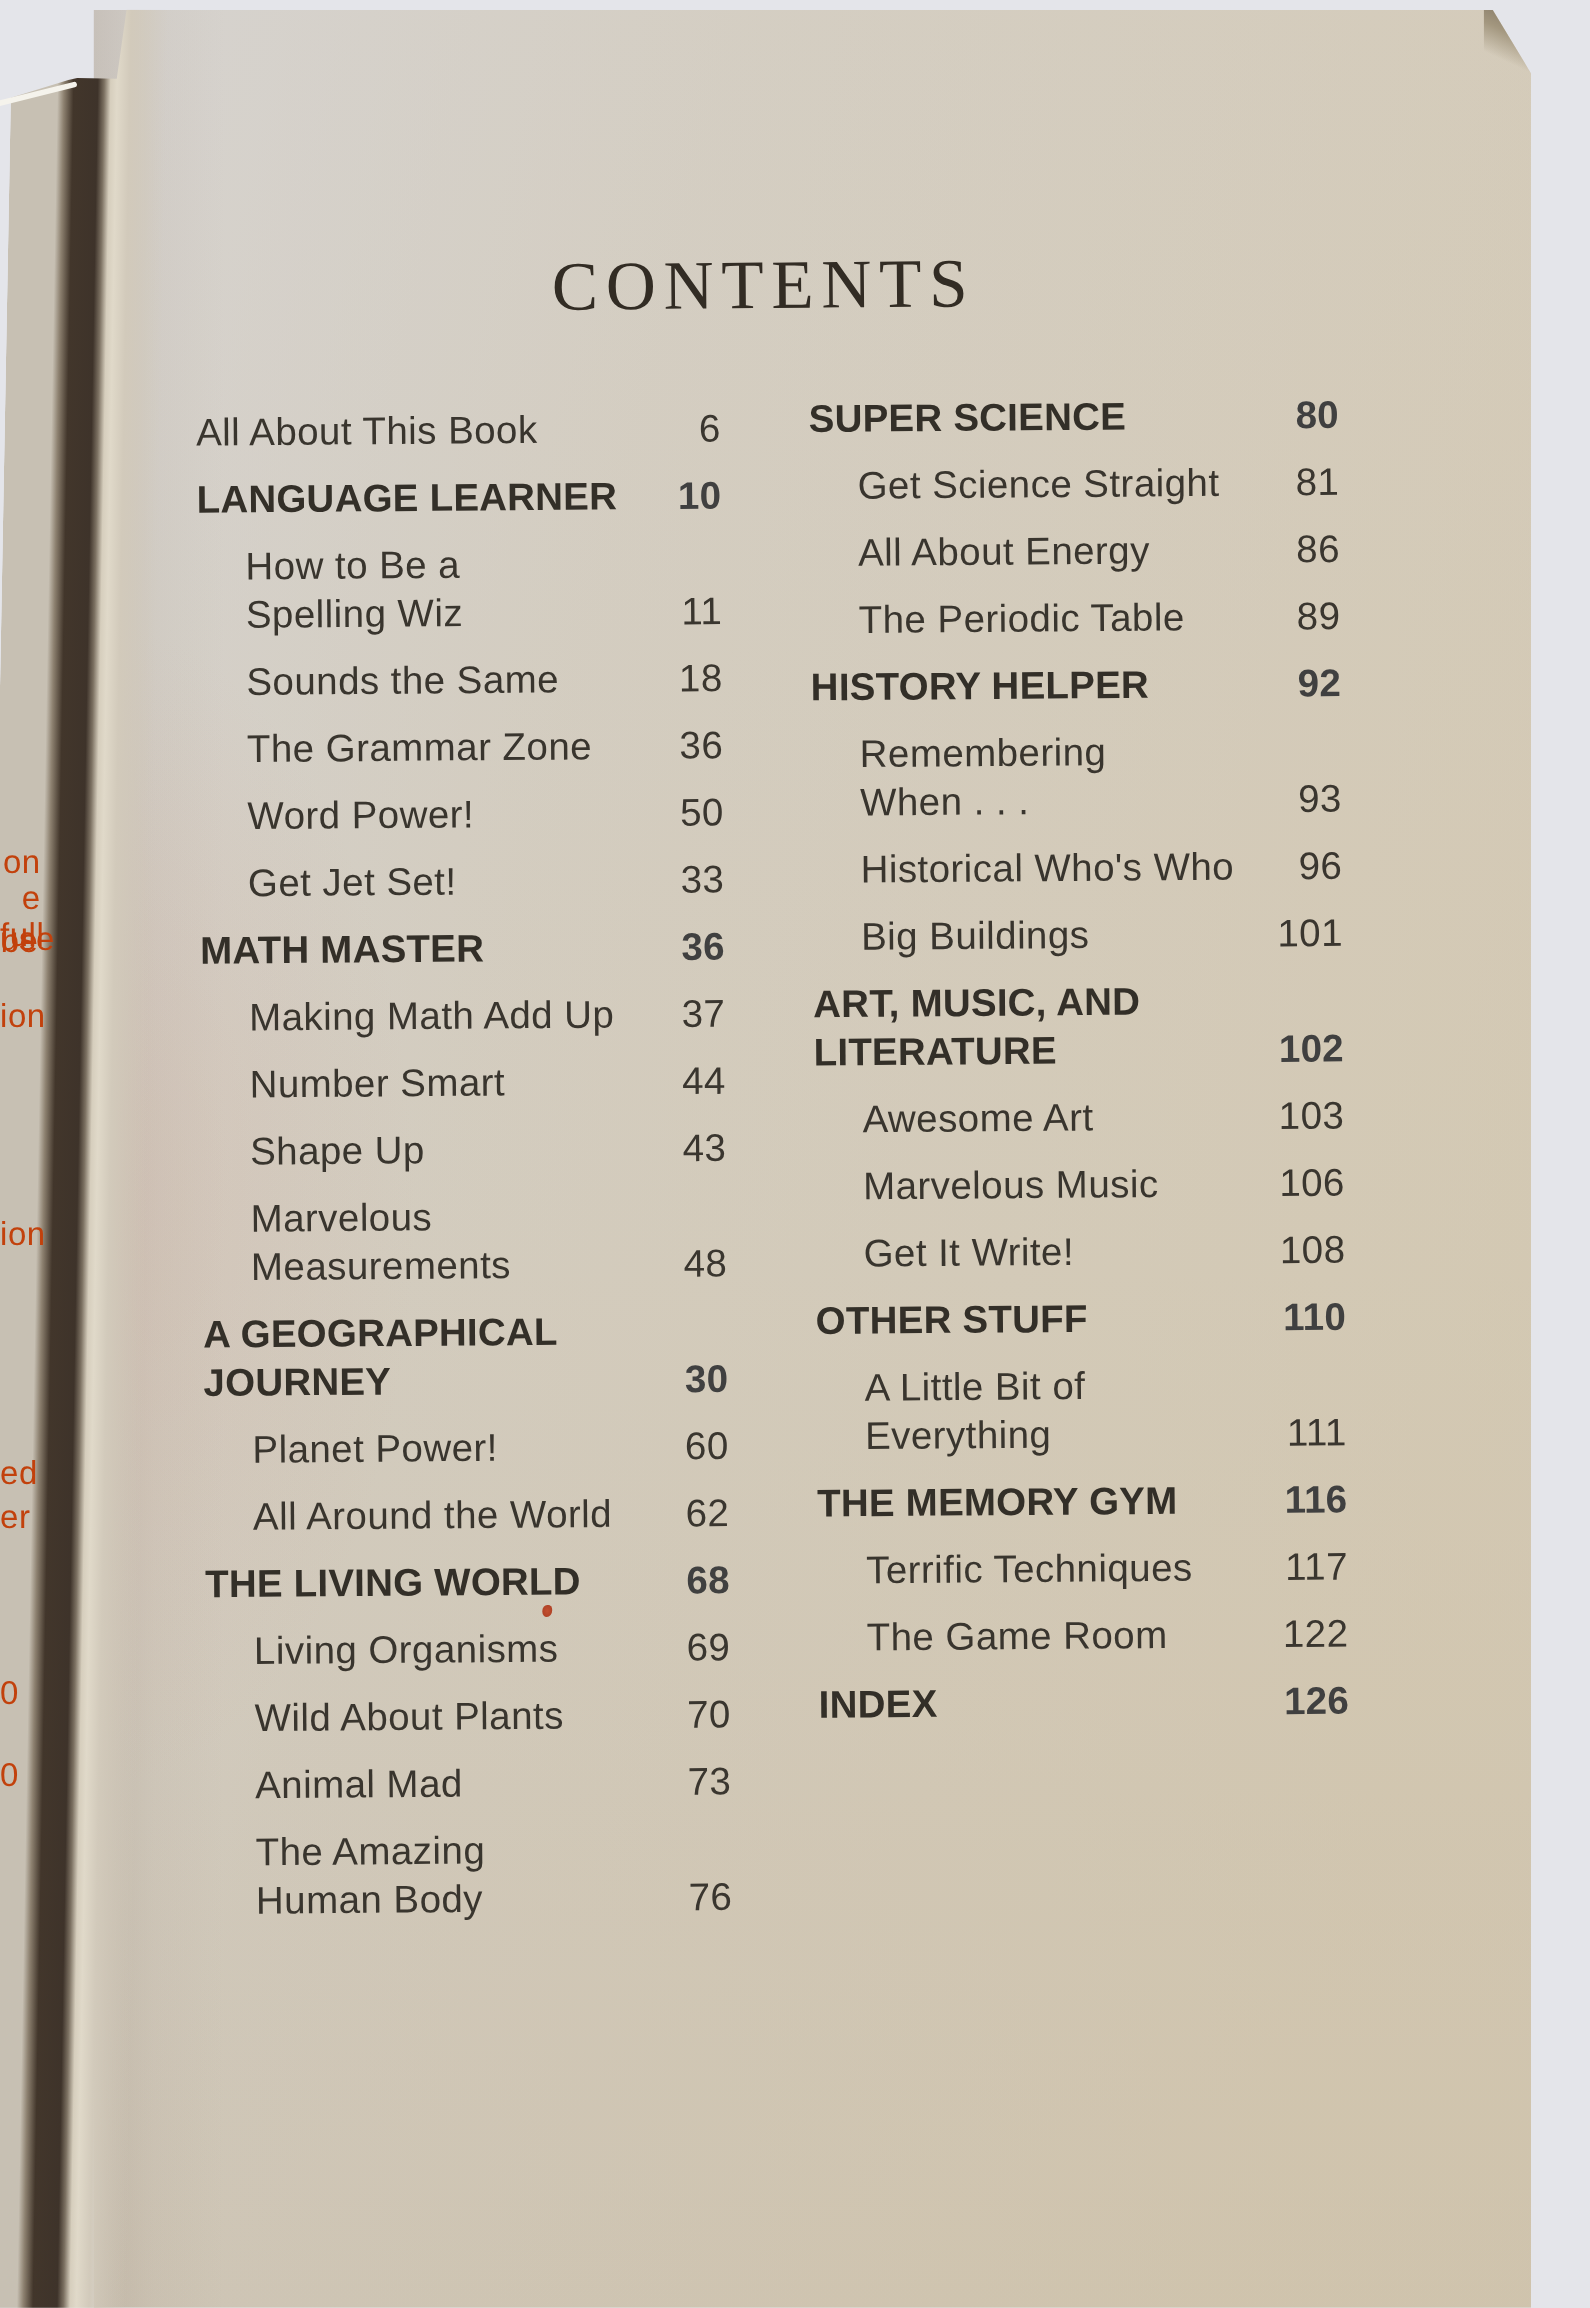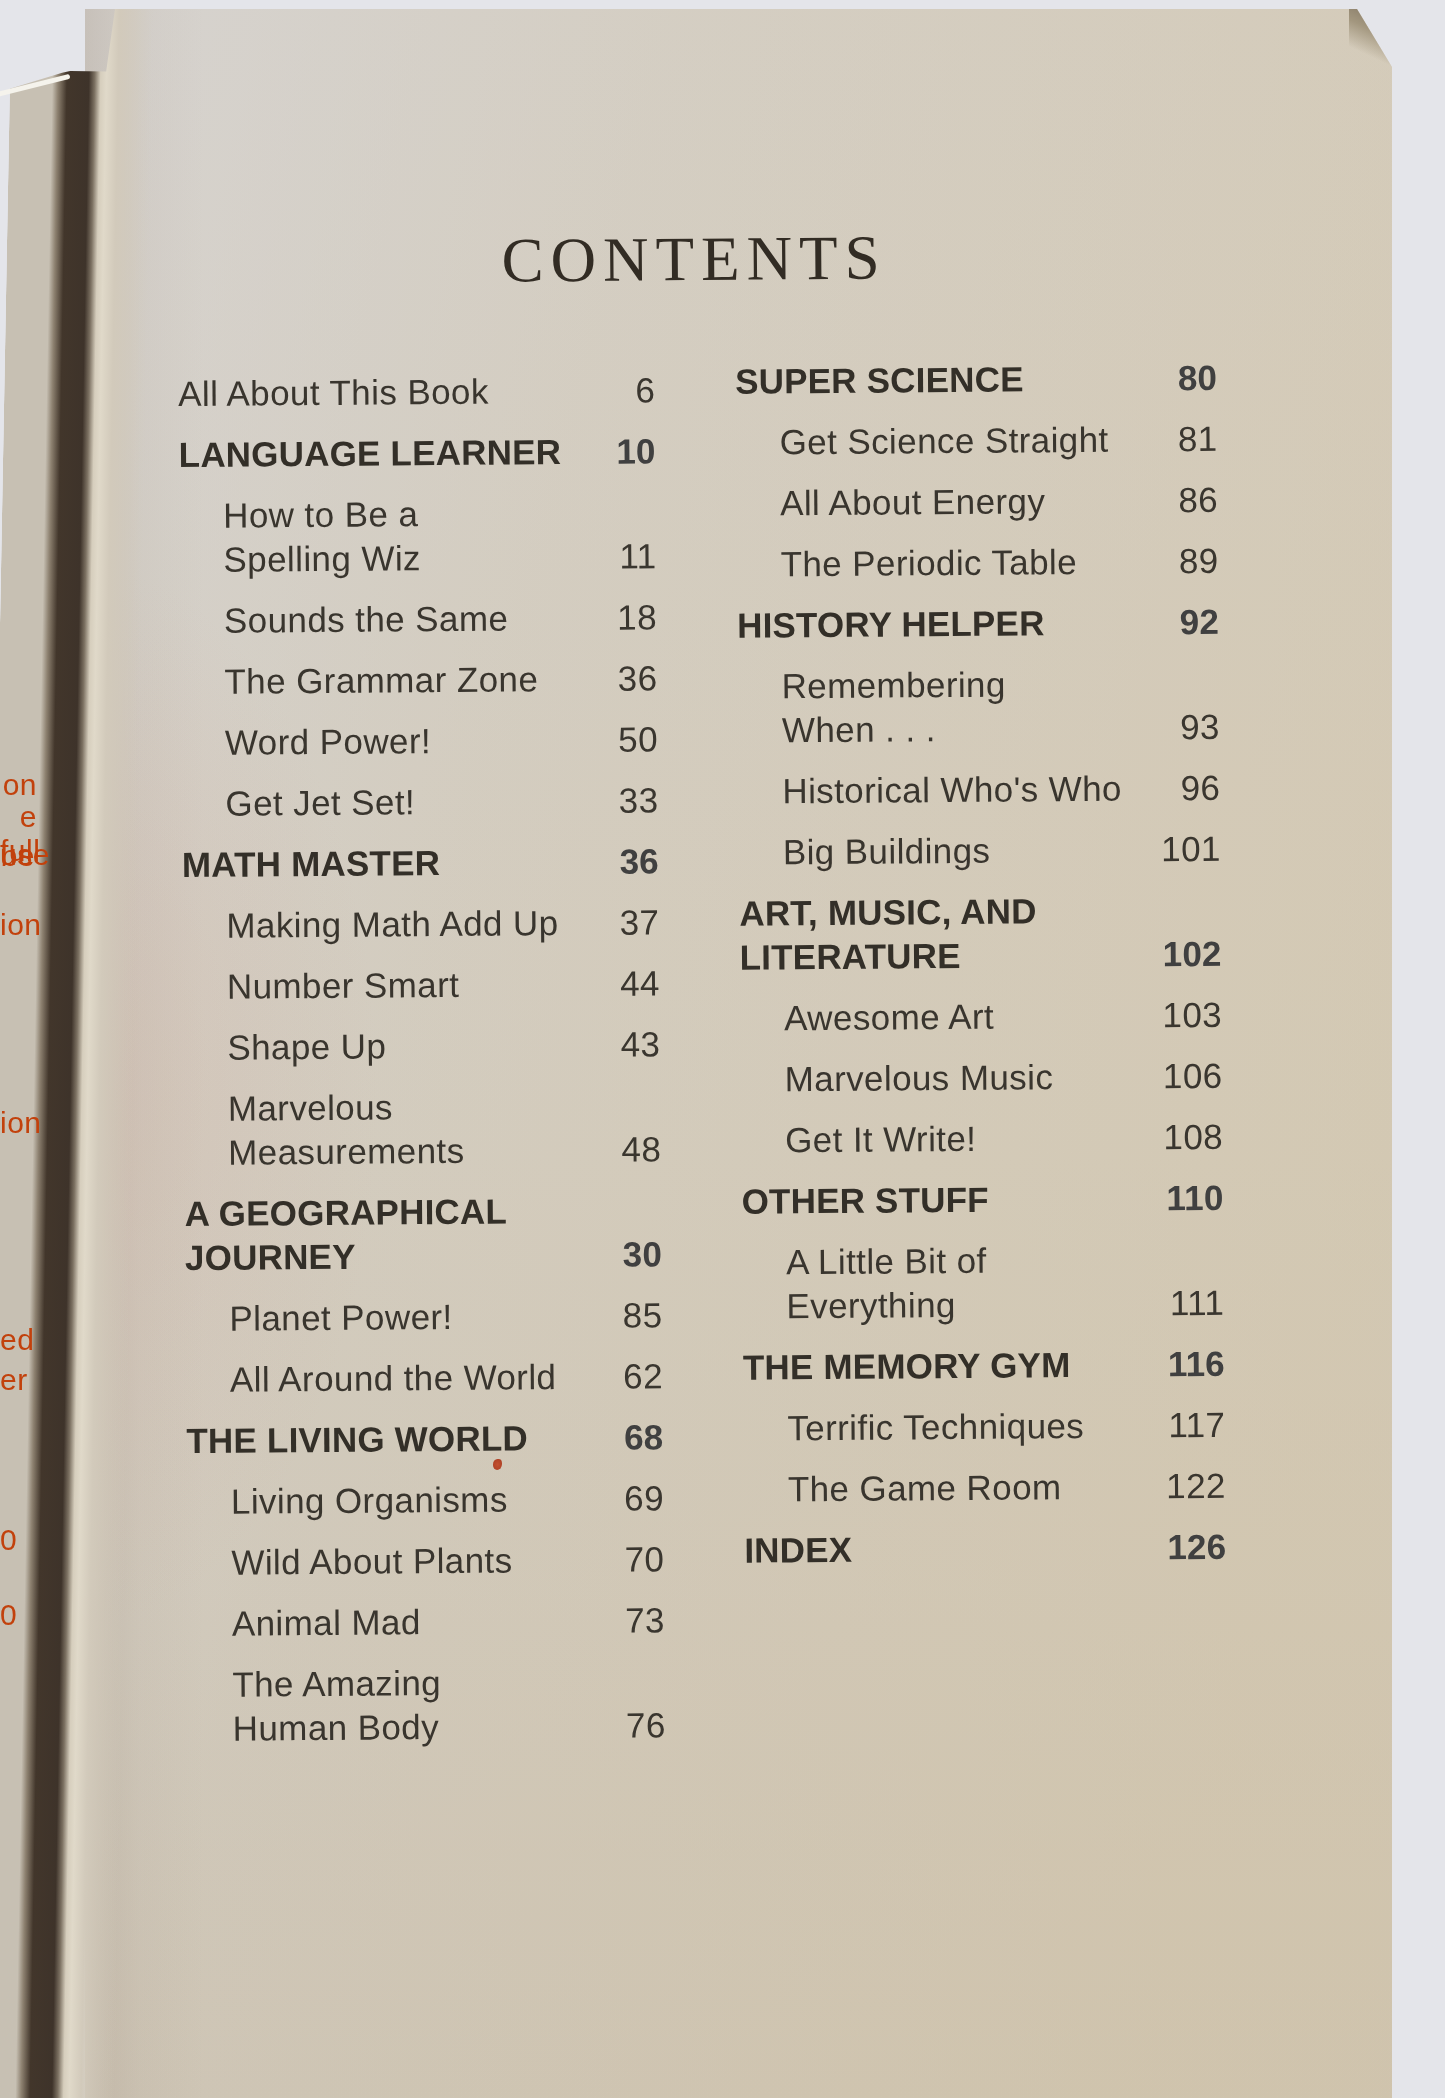--- a/index.html
+++ b/index.html
@@ -143,21 +143,21 @@
         <div class="line">Measurements</div>
         <span class="pagenum">48</span>
       </div>
       <div class="toc-row header">
         <div class="line">A GEOGRAPHICAL</div>
         <div class="line">JOURNEY</div>
         <span class="pagenum">30</span>
       </div>
       <div class="toc-row sub">
         <div class="line">Planet Power!</div>
-        <span class="pagenum">85</span>
+        <span class="pagenum">60</span>
       </div>
       <div class="toc-row sub">
         <div class="line">All Around the World</div>
         <span class="pagenum">62</span>
       </div>
       <div class="toc-row header">
         <div class="line">THE LIVING WORLD</div>
         <span class="pagenum">68</span>
       </div>
       <div class="toc-row sub">

